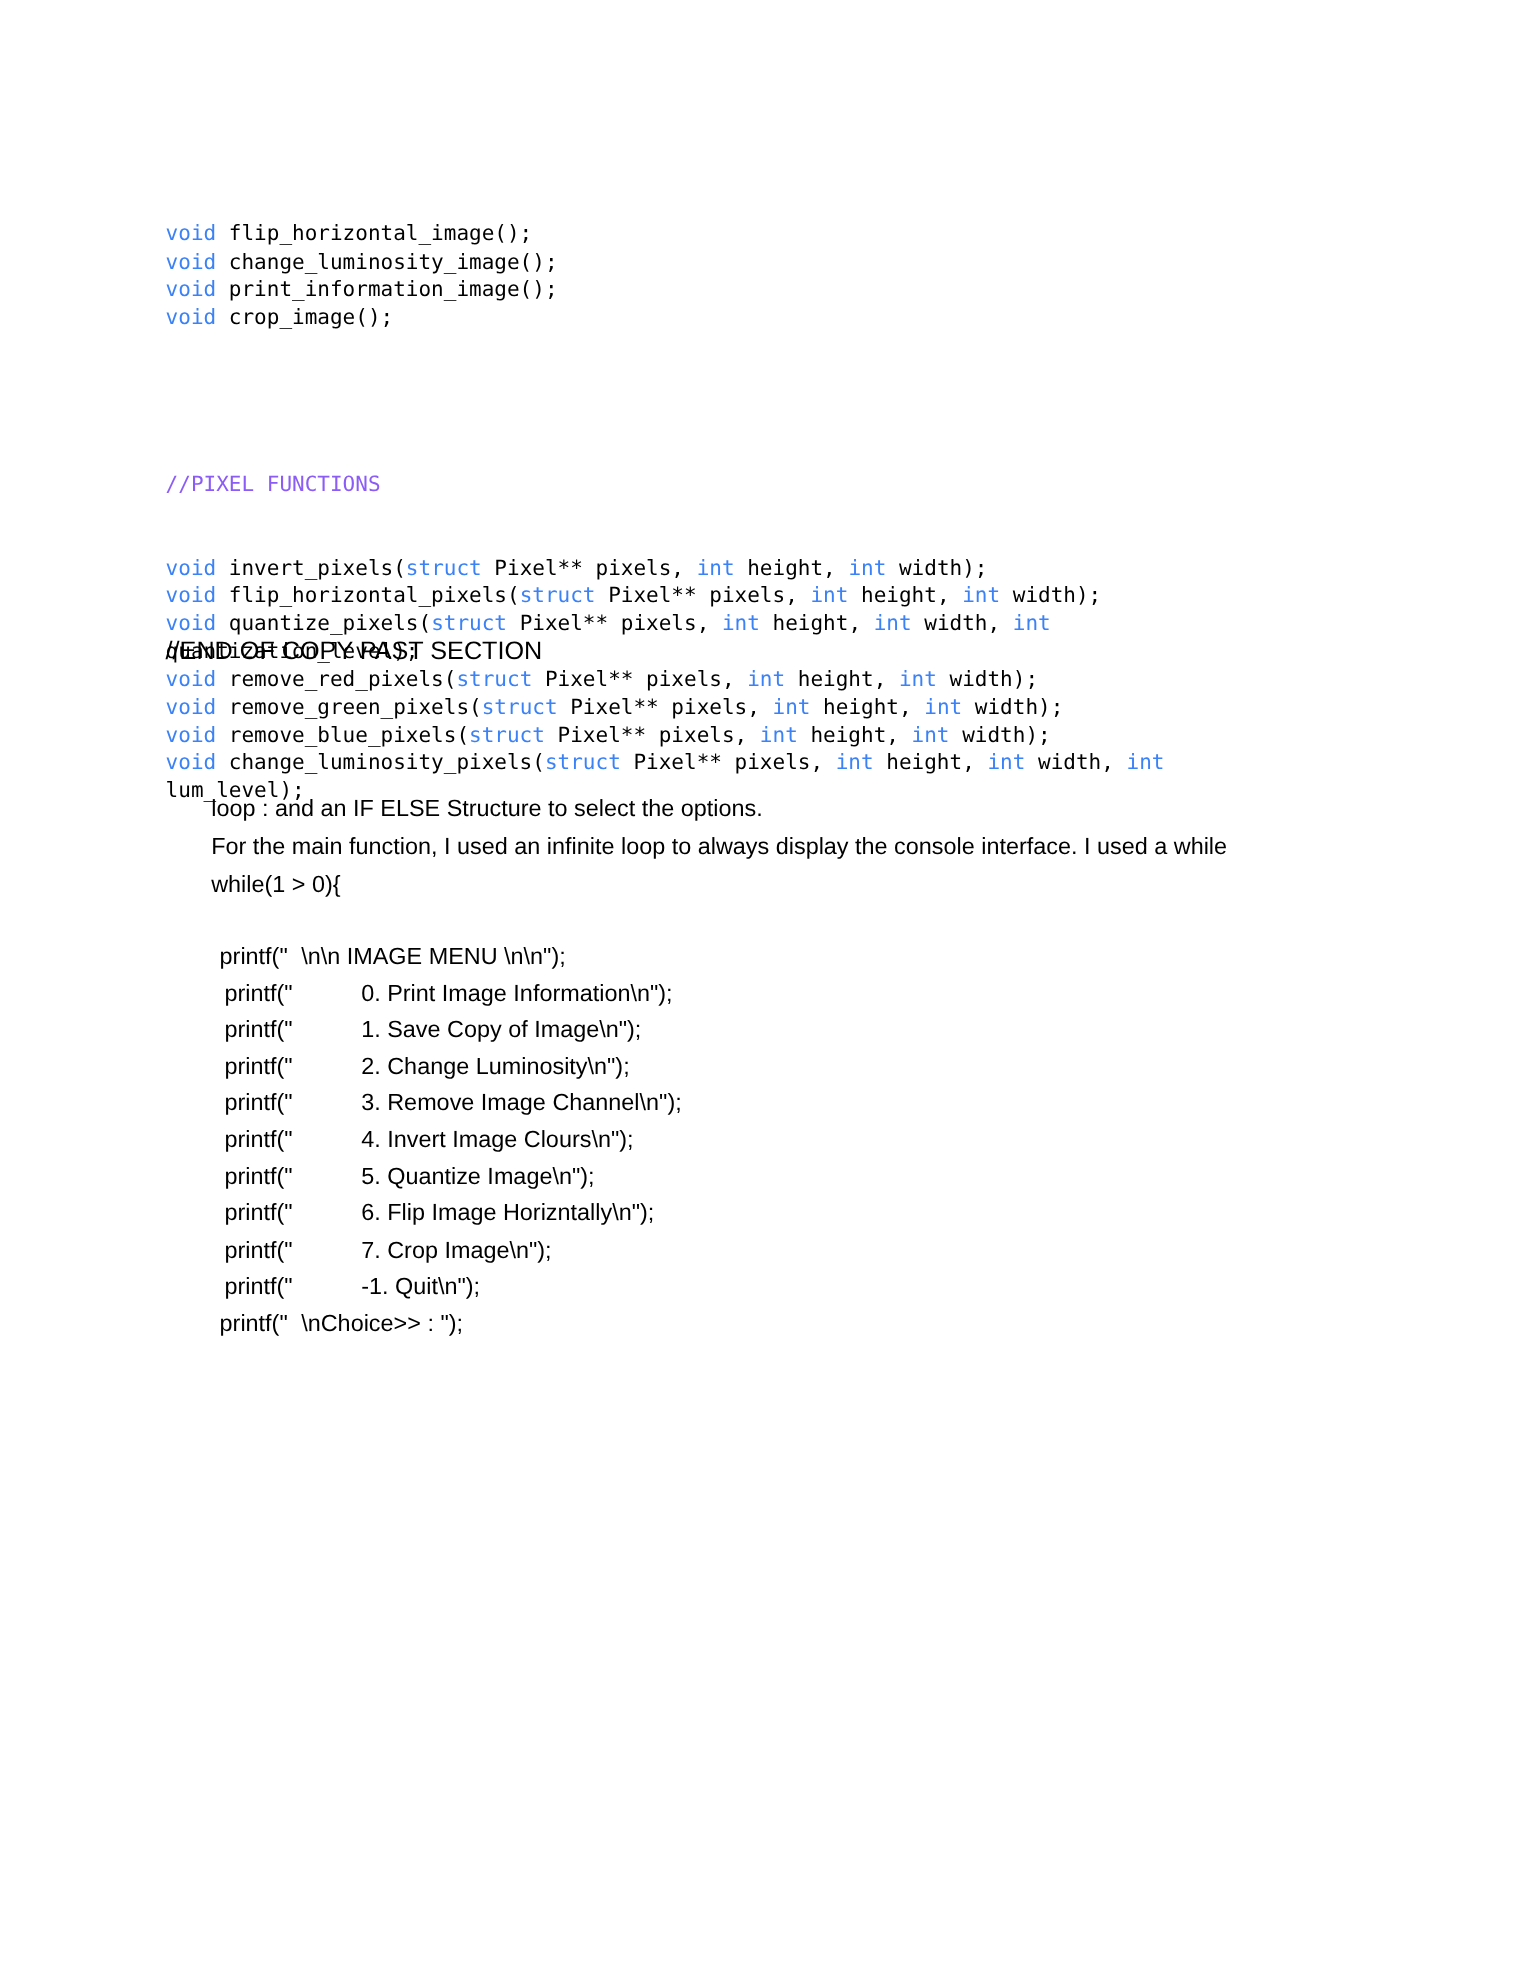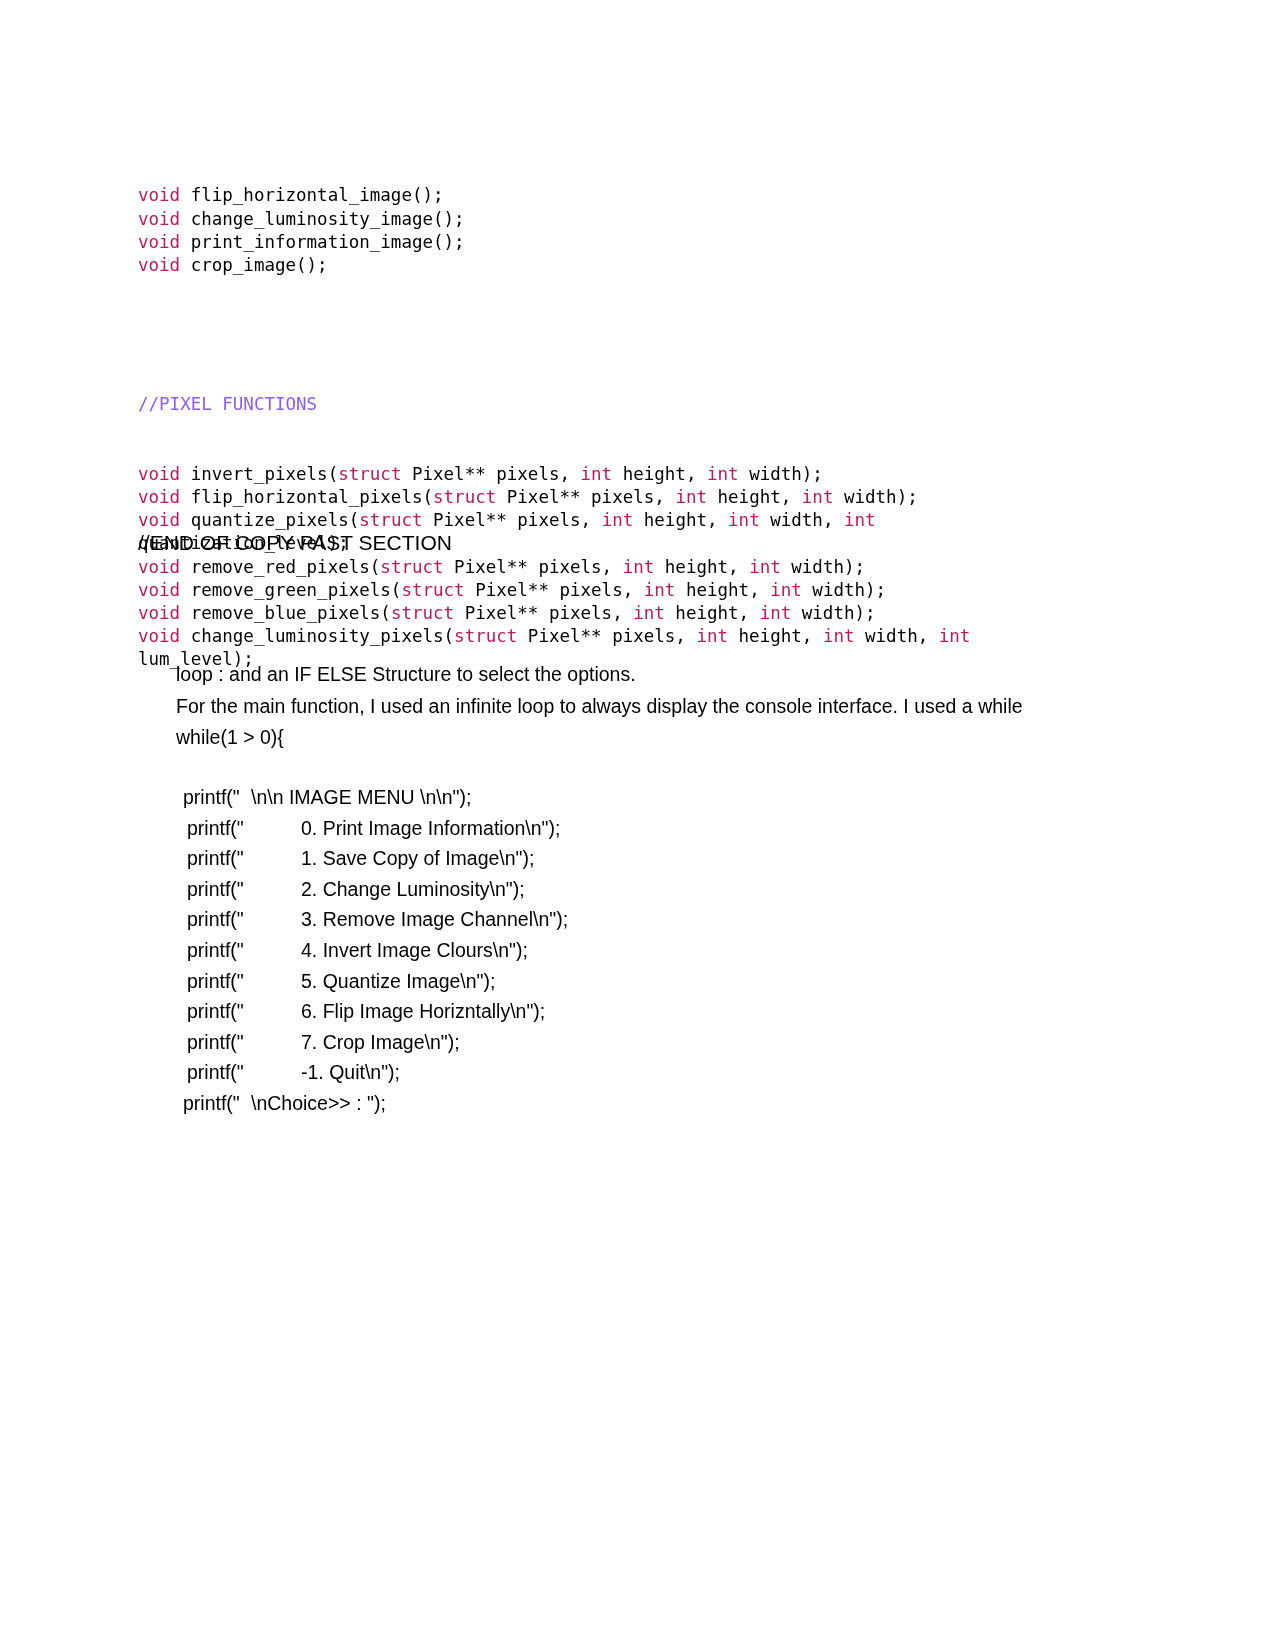--- a/index.html
+++ b/index.html
@@ -35,21 +35,21 @@
     font-size: 17.5px;
     line-height: 23.2px;
     color: #000000;
     white-space: pre-wrap;
     letter-spacing: 0px;
   }
   .code-line {
     white-space: pre-wrap;
     min-height: 23.2px;
   }
-  .kw { color: #be185d; }
+  .kw { color: #3b82f6; }
   .cmt { color: #8b5cf6; margin-top: 38px; }
 
   .code-gap {
     height: 23.2px;
   }
 
   
   .prose {
     position: absolute;
     font-family: "Liberation Sans", sans-serif;

